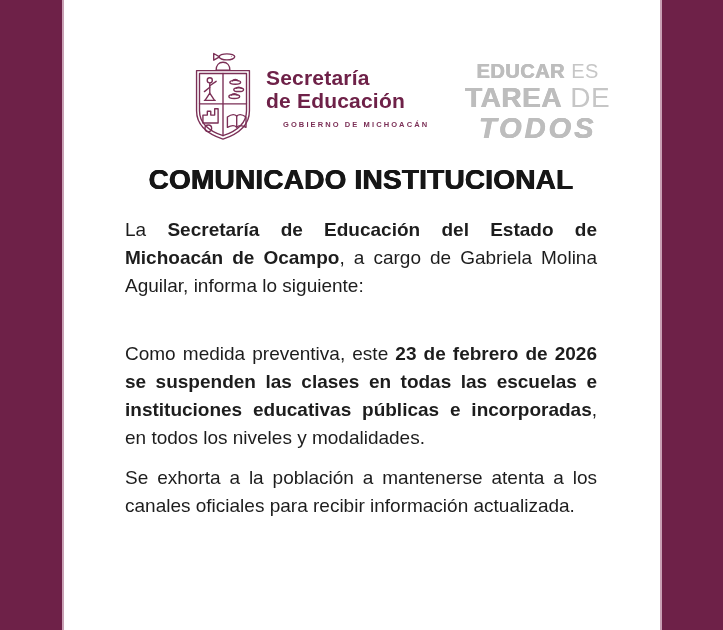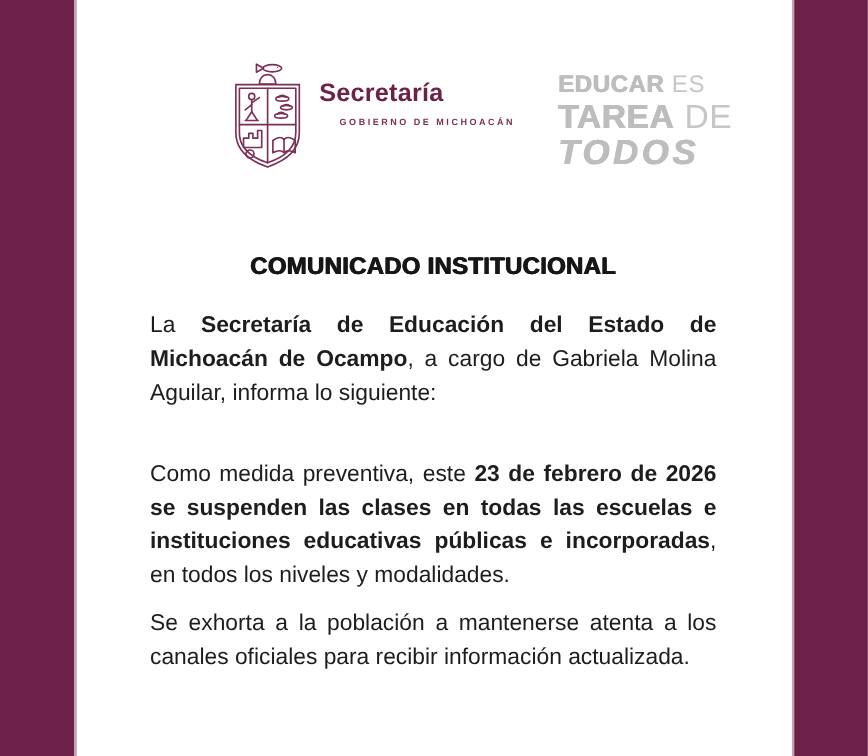--- a/index.html
+++ b/index.html
@@ -49,39 +49,39 @@
   }
   .brand-sub{
     color:var(--logo-maroon);
     font-weight:700;
     font-size:7.5px;
     letter-spacing:2.1px;
     margin-top:8px;
     white-space:nowrap;
     margin-left:17px;
   }
-  .slogan{margin:11px 0 0 36px;flex:0 0 auto;}
+  .slogan{margin:11px 0 0 36px;flex:0 0 auto;text-align:center;}
   .slogan-line{white-space:nowrap;color:var(--slogan-gray);line-height:1.08;}
   .slogan-line .s-bold{
     font-weight:900;
     text-shadow:0.4px 0 0 currentColor,-0.4px 0 0 currentColor;
     letter-spacing:0.5px;
   }
   .slogan-line .s-light{
     font-weight:400;color:var(--slogan-gray-light);letter-spacing:0.5px;
   }
   .slogan-line.l1{font-size:20px;}
   .slogan-line.l2{font-size:28px;}
   .slogan-line.l3{font-size:29px;font-style:italic;}
   .slogan-line.l3 .s-bold{letter-spacing:3px;}
   
   .doc-title{
-    margin:66px 0 24px 0;
+    margin:24px 0 24px 0;
     text-align:center;
-    font-size:20px;line-height:24px;
+    font-size:28px;line-height:24px;
     font-weight:900;
     color:#161616;
     letter-spacing:0.2px;
     text-shadow:0.45px 0 0 currentColor,-0.45px 0 0 currentColor;
     white-space:nowrap;
   }
   
   .paras p{
     font-size:19px;line-height:28px;
     color:var(--text-color);
@@ -140,20 +140,21 @@
           <path d="M12.5,74.5 v-8 h4.5 v-4 h3.5 v4 h4 v-6.5 h3.5 v14.5 z"></path>
           <circle cx="18" cy="80" r="3.4"></circle>
 
           <path d="M37.5,68.5 c4,-3 7.5,-3 9.5,-1 c2,-2 5.5,-2 9.5,1 v10.5 c-4,-2.2 -7.5,-2.2 -9.5,-0.2 c-2,-2 -5.5,-2 -9.5,0.2 z"></path>
           <path d="M47,67.5 v11"></path>
         </svg>
       </span>
 
       <div class="brand-text">
         <div class="brand-name">Secretaría</div>
+        <div class="brand-name">de Educación</div>
         <div class="brand-sub">GOBIERNO DE MICHOACÁN</div>
       </div>
 
       <div class="slogan">
         <div class="slogan-line l1"><span class="s-bold">EDUCAR</span><span class="s-light"> ES</span></div>
         <div class="slogan-line l2"><span class="s-bold">TAREA</span><span class="s-light"> DE</span></div>
         <div class="slogan-line l3"><span class="s-bold">TODOS</span></div>
       </div>
     </header>
 

